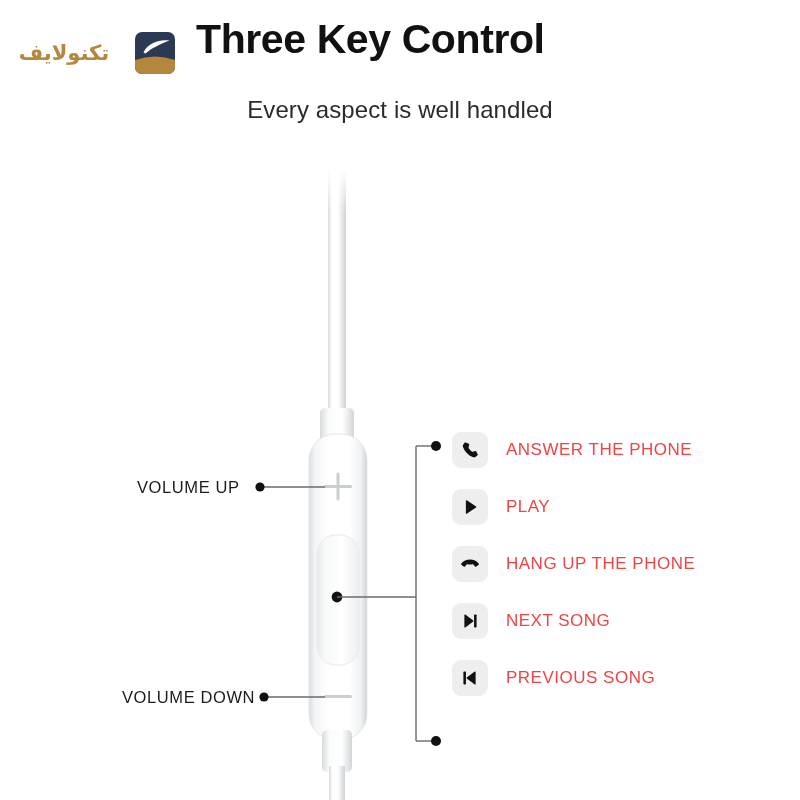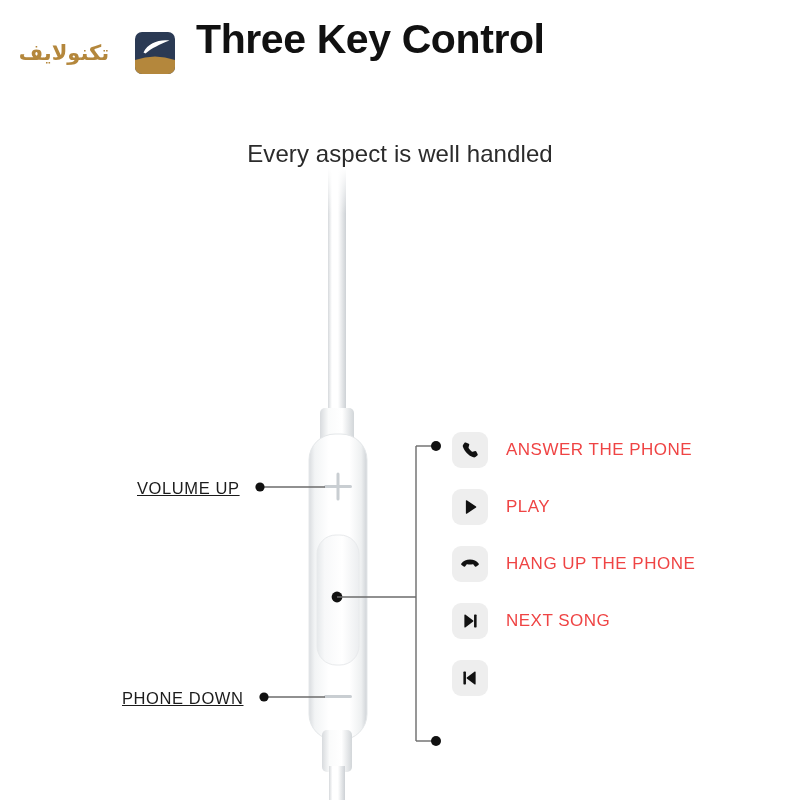--- a/index.html
+++ b/index.html
@@ -57,40 +57,38 @@
   #page-subtitle {
     position: absolute;
     left: 0;
     right: 0;
     top: 96px;
     text-align: center;
     font-size: 24px;
     font-weight: 400;
     color: #2b2b2b;
     letter-spacing: 0.1px;
-    margin-top: 44px;
   }
 
   
   #product-illustration {
     position: absolute;
     left: 0;
     top: 0;
     width: 800px;
     height: 800px;
     pointer-events: none;
   }
 
   
   .callout-left {
     position: absolute;
     display: flex;
-    align-items: flex-end;
+    align-items: flex-start;
     height: 20px;
-    text-decoration: underline;
   }
   .callout-left .callout-text {
     font-size: 16.5px;
     letter-spacing: 0.6px;
     color: #1c1c1c;
     white-space: nowrap;
   }
   #callout-volume-up   { left: 137px; top: 478px; }
   #callout-volume-down { left: 122px; top: 688px; }
 
@@ -227,21 +225,21 @@
     <line x1="416" y1="741" x2="433" y2="741" stroke="#6b6b6b" stroke-width="1.4"></line>
     <circle cx="436" cy="446" r="5.0" fill="#111111"></circle>
     <circle cx="436" cy="741" r="5.0" fill="#111111"></circle>
   </g>
 </svg>
 
 <div class="callout-left" id="callout-volume-up">
   <span class="callout-text">VOLUME UP</span>
 </div>
 <div class="callout-left" id="callout-volume-down">
-  <span class="callout-text">PHONE DOWN</span>
+  <span class="callout-text">VOLUME DOWN</span>
 </div>
 
 <div id="legend-list">
 
   <div class="legend-item">
     <span class="legend-badge">
       <svg width="21" height="21" viewBox="0 0 24 24" fill="#111111">
         <path d="M6.6 2.8c-.5-.2-1.1 0-1.4.4L3.6 5.4c-.5.7-.6 1.6-.3 2.4 1 2.7 2.6 5.2 4.7 7.2 2 2 4.5 3.7 7.2 4.7.8.3 1.7.2 2.4-.3l2.2-1.6c.5-.3.6-.9.4-1.4l-1.6-3.3c-.2-.5-.8-.7-1.3-.6l-2.8.8c-.4.1-.8 0-1.1-.3-1.3-1.1-2.4-2.2-3.4-3.6-.2-.3-.3-.7-.2-1.1l.8-2.8c.1-.5-.1-1.1-.6-1.3L6.6 2.8z"></path>
       </svg>
     </span>
@@ -277,15 +275,16 @@
     <span class="legend-label">NEXT SONG</span>
   </div>
 
   <div class="legend-item">
     <span class="legend-badge">
       <svg width="18" height="18" viewBox="0 0 24 24" fill="#111111">
         <path d="M19.5 4v16c0 .6-.7 1-1.2.6l-10.6-8c-.4-.3-.4-.9 0-1.2l10.6-8c.5-.4 1.2 0 1.2.6z"></path>
         <rect x="3.2" y="3.2" width="3.4" height="17.6" rx="1"></rect>
       </svg>
     </span>
+    <span class="legend-label">PREVIOUS SONG</span>
   </div>
 
 </div>
 
 </body></html>

